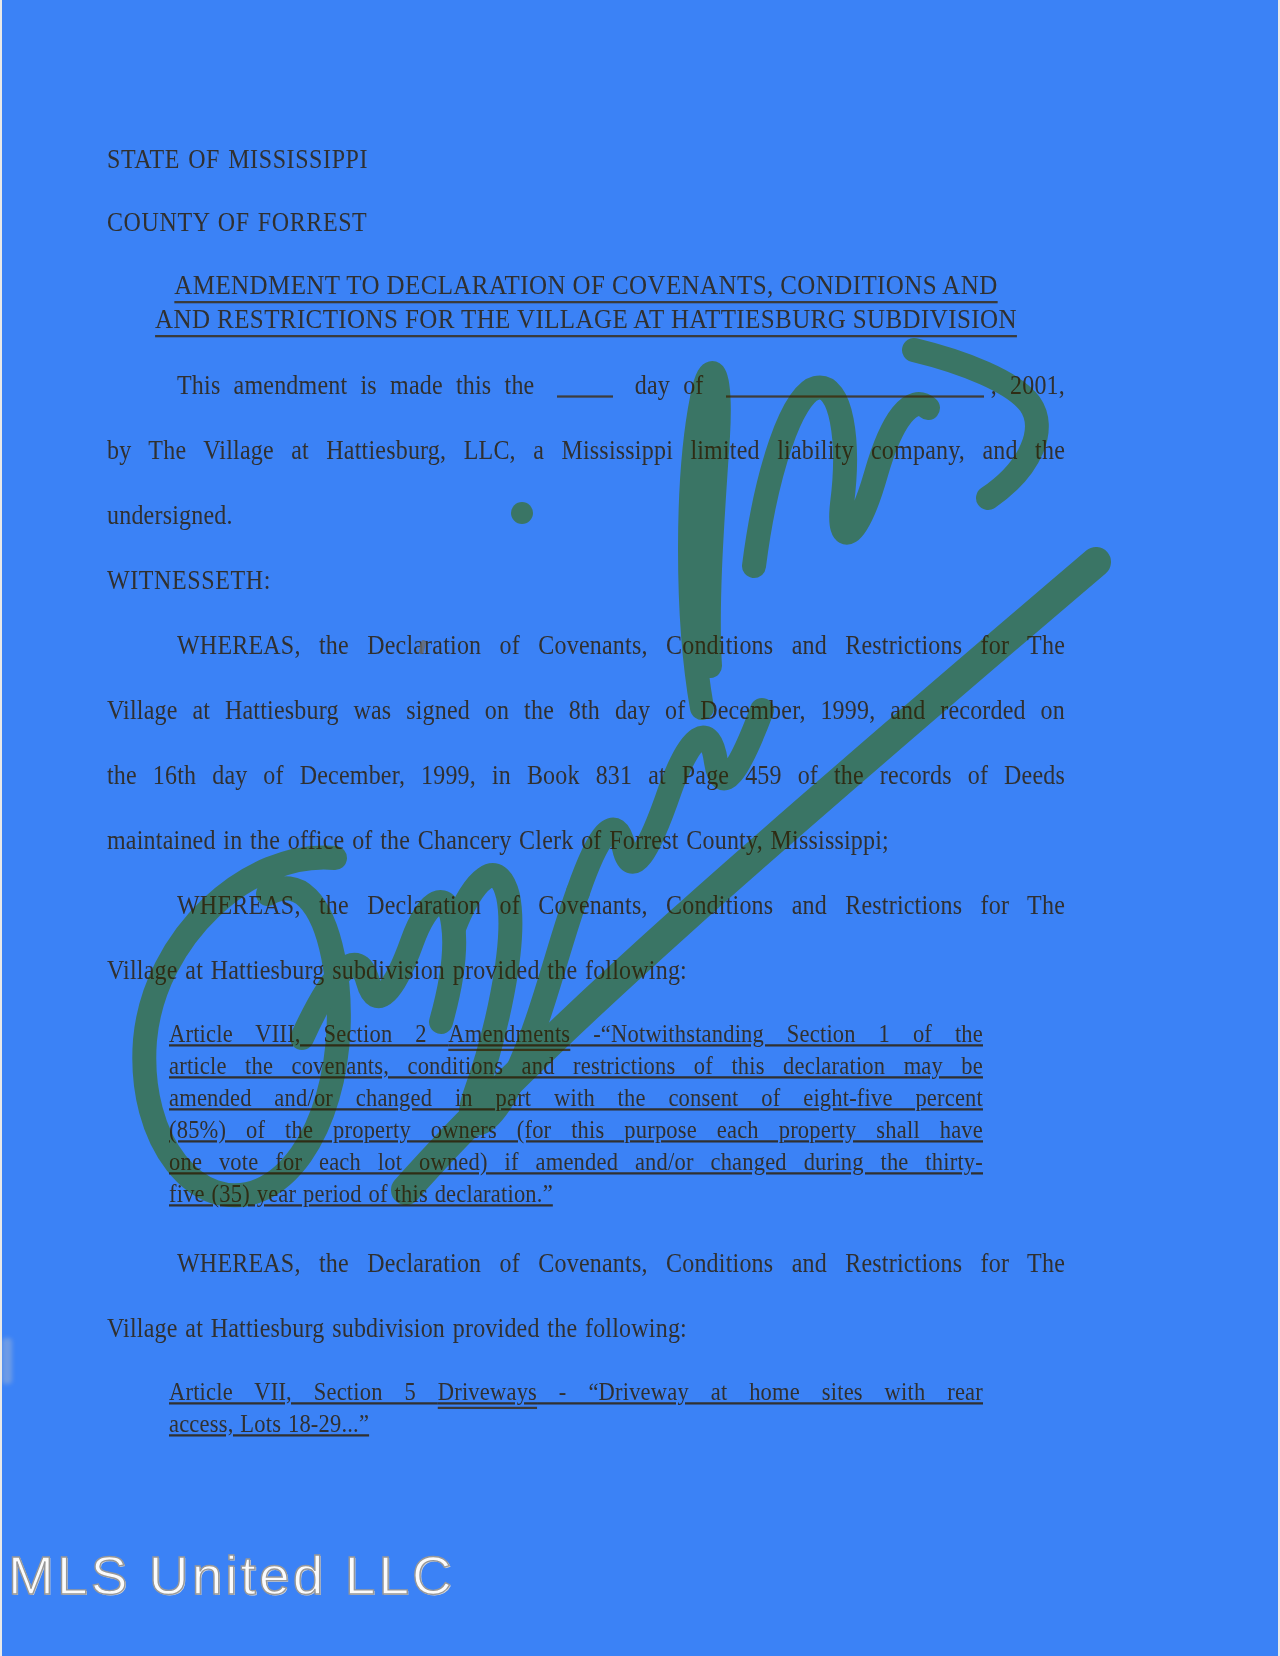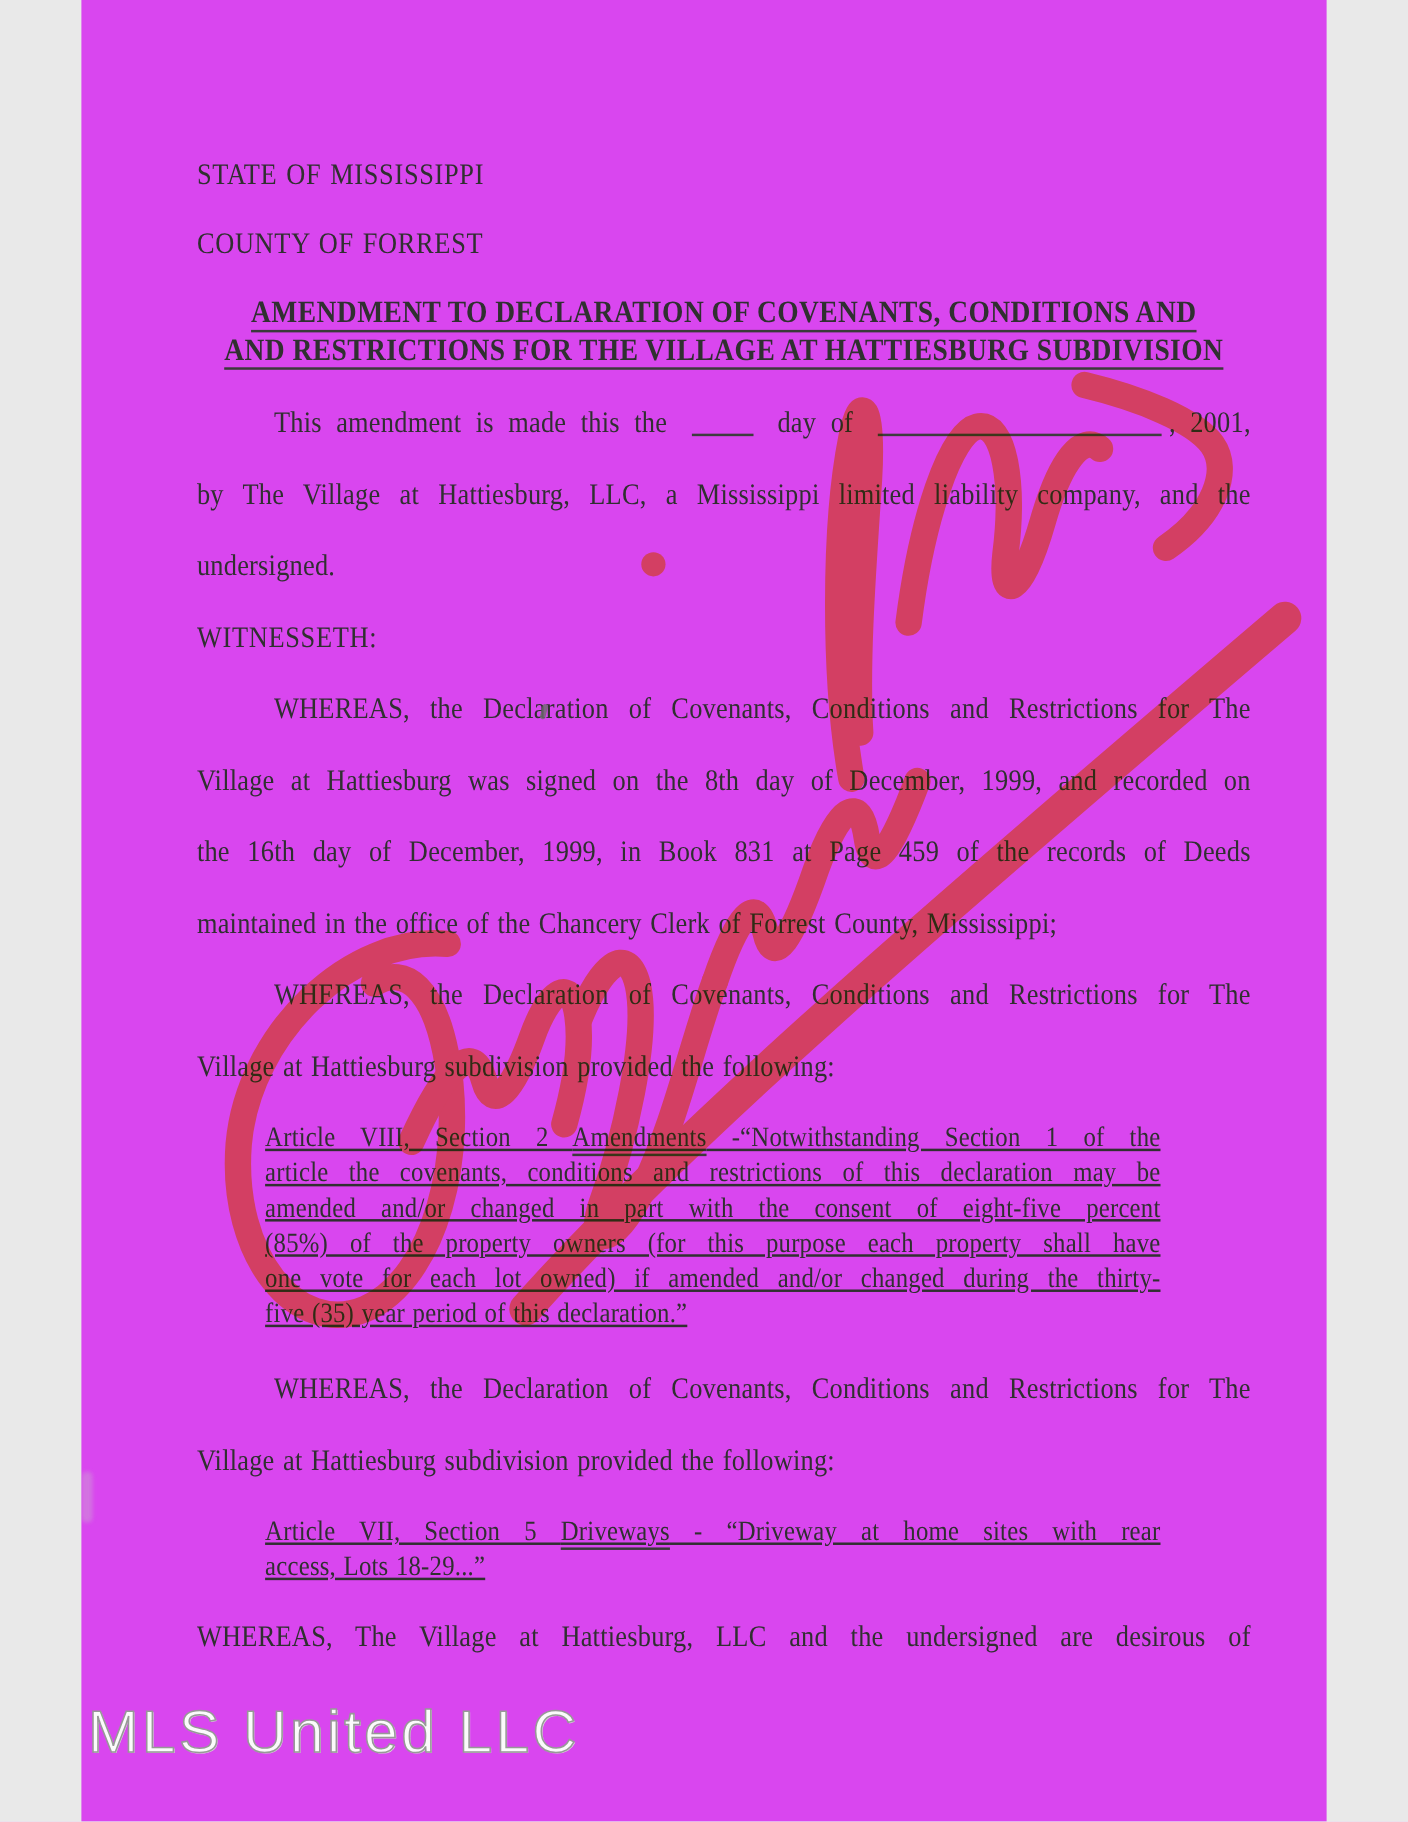--- a/index.html
+++ b/index.html
@@ -1,38 +1,38 @@
 <!DOCTYPE html>
 <html><head>
 <meta charset="utf-8">
 <style>
   html,body{margin:0;padding:0;background:#e9e9e9;}
   .page{
     position:relative;
-    width:1132px;height:1656px;
+    width:1276px;height:1656px;
     margin:0 auto;
-    background:#d946ef;
+    background:#3b82f6;
     overflow:hidden;
     font-family:"Liberation Serif","DejaVu Serif",serif;
     color:#303030;
   }
   .content{
     position:absolute;left:105px;top:0;width:958px;
   }
   .line{
     font-size:24px;line-height:34px;
     letter-spacing:.2px;word-spacing:1.5px;
     transform:scale(1,1.13);transform-origin:top left;
     white-space:pre-wrap;
   }
   .ds{margin-bottom:31px;}
   .j{text-align:justify;text-align-last:justify;}
   .indent{text-indent:70px;}
   .caps{letter-spacing:.6px;}
-  .title-block{margin-top:29px;text-align:center;font-weight:bold;}
+  .title-block{margin-top:29px;text-align:center;}
   .title-line{
     font-size:25px;line-height:34px;letter-spacing:.4px;
     transform:scale(1,1.13);transform-origin:top center;
     white-space:nowrap;
   }
   .u{text-decoration:underline;text-underline-offset:6px;text-decoration-thickness:2px;text-decoration-color:#3a3a3a;}
   .quote{margin-left:62px;width:814px;text-decoration:underline;}
   .q{
     font-size:22.5px;line-height:32px;letter-spacing:.2px;word-spacing:1px;
     transform:scale(1,1.13);transform-origin:top left;
@@ -120,23 +120,20 @@
     <div id="whereas3">
       <div class="line ds indent j">WHEREAS, the Declaration of Covenants, Conditions and Restrictions for The</div>
       <div class="line ds">Village at Hattiesburg subdivision provided the following:</div>
     </div>
 
     <div class="quote" id="quote2">
       <div class="q qj"><span>Article VII, Section 5 </span><span class="u">Driveways</span><span> - “Driveway at home sites with rear</span></div>
       <div class="q">access, Lots 18-29...”</div>
     </div>
 
-    <div id="whereas4">
-      <div class="line j">WHEREAS, The Village at Hattiesburg, LLC and the undersigned are desirous of</div>
-    </div>
 
   </div>
 
   <div class="stray-tick"></div>
   <div class="edge-smudge"></div>
 
   <svg class="highlighter" width="1280" height="1656" viewBox="0 0 1280 1656" aria-label="handwritten highlighter word">
     <g stroke="#F6DF3F" stroke-width="24" fill="none" stroke-linecap="round" stroke-linejoin="round" opacity="0.78">
 
       <path d="M 333 858 C 246 850, 152 938, 143 1040 C 135 1142, 196 1216, 258 1190 C 322 1162, 350 1048, 331 956 C 320 902, 296 876, 266 894"></path>

